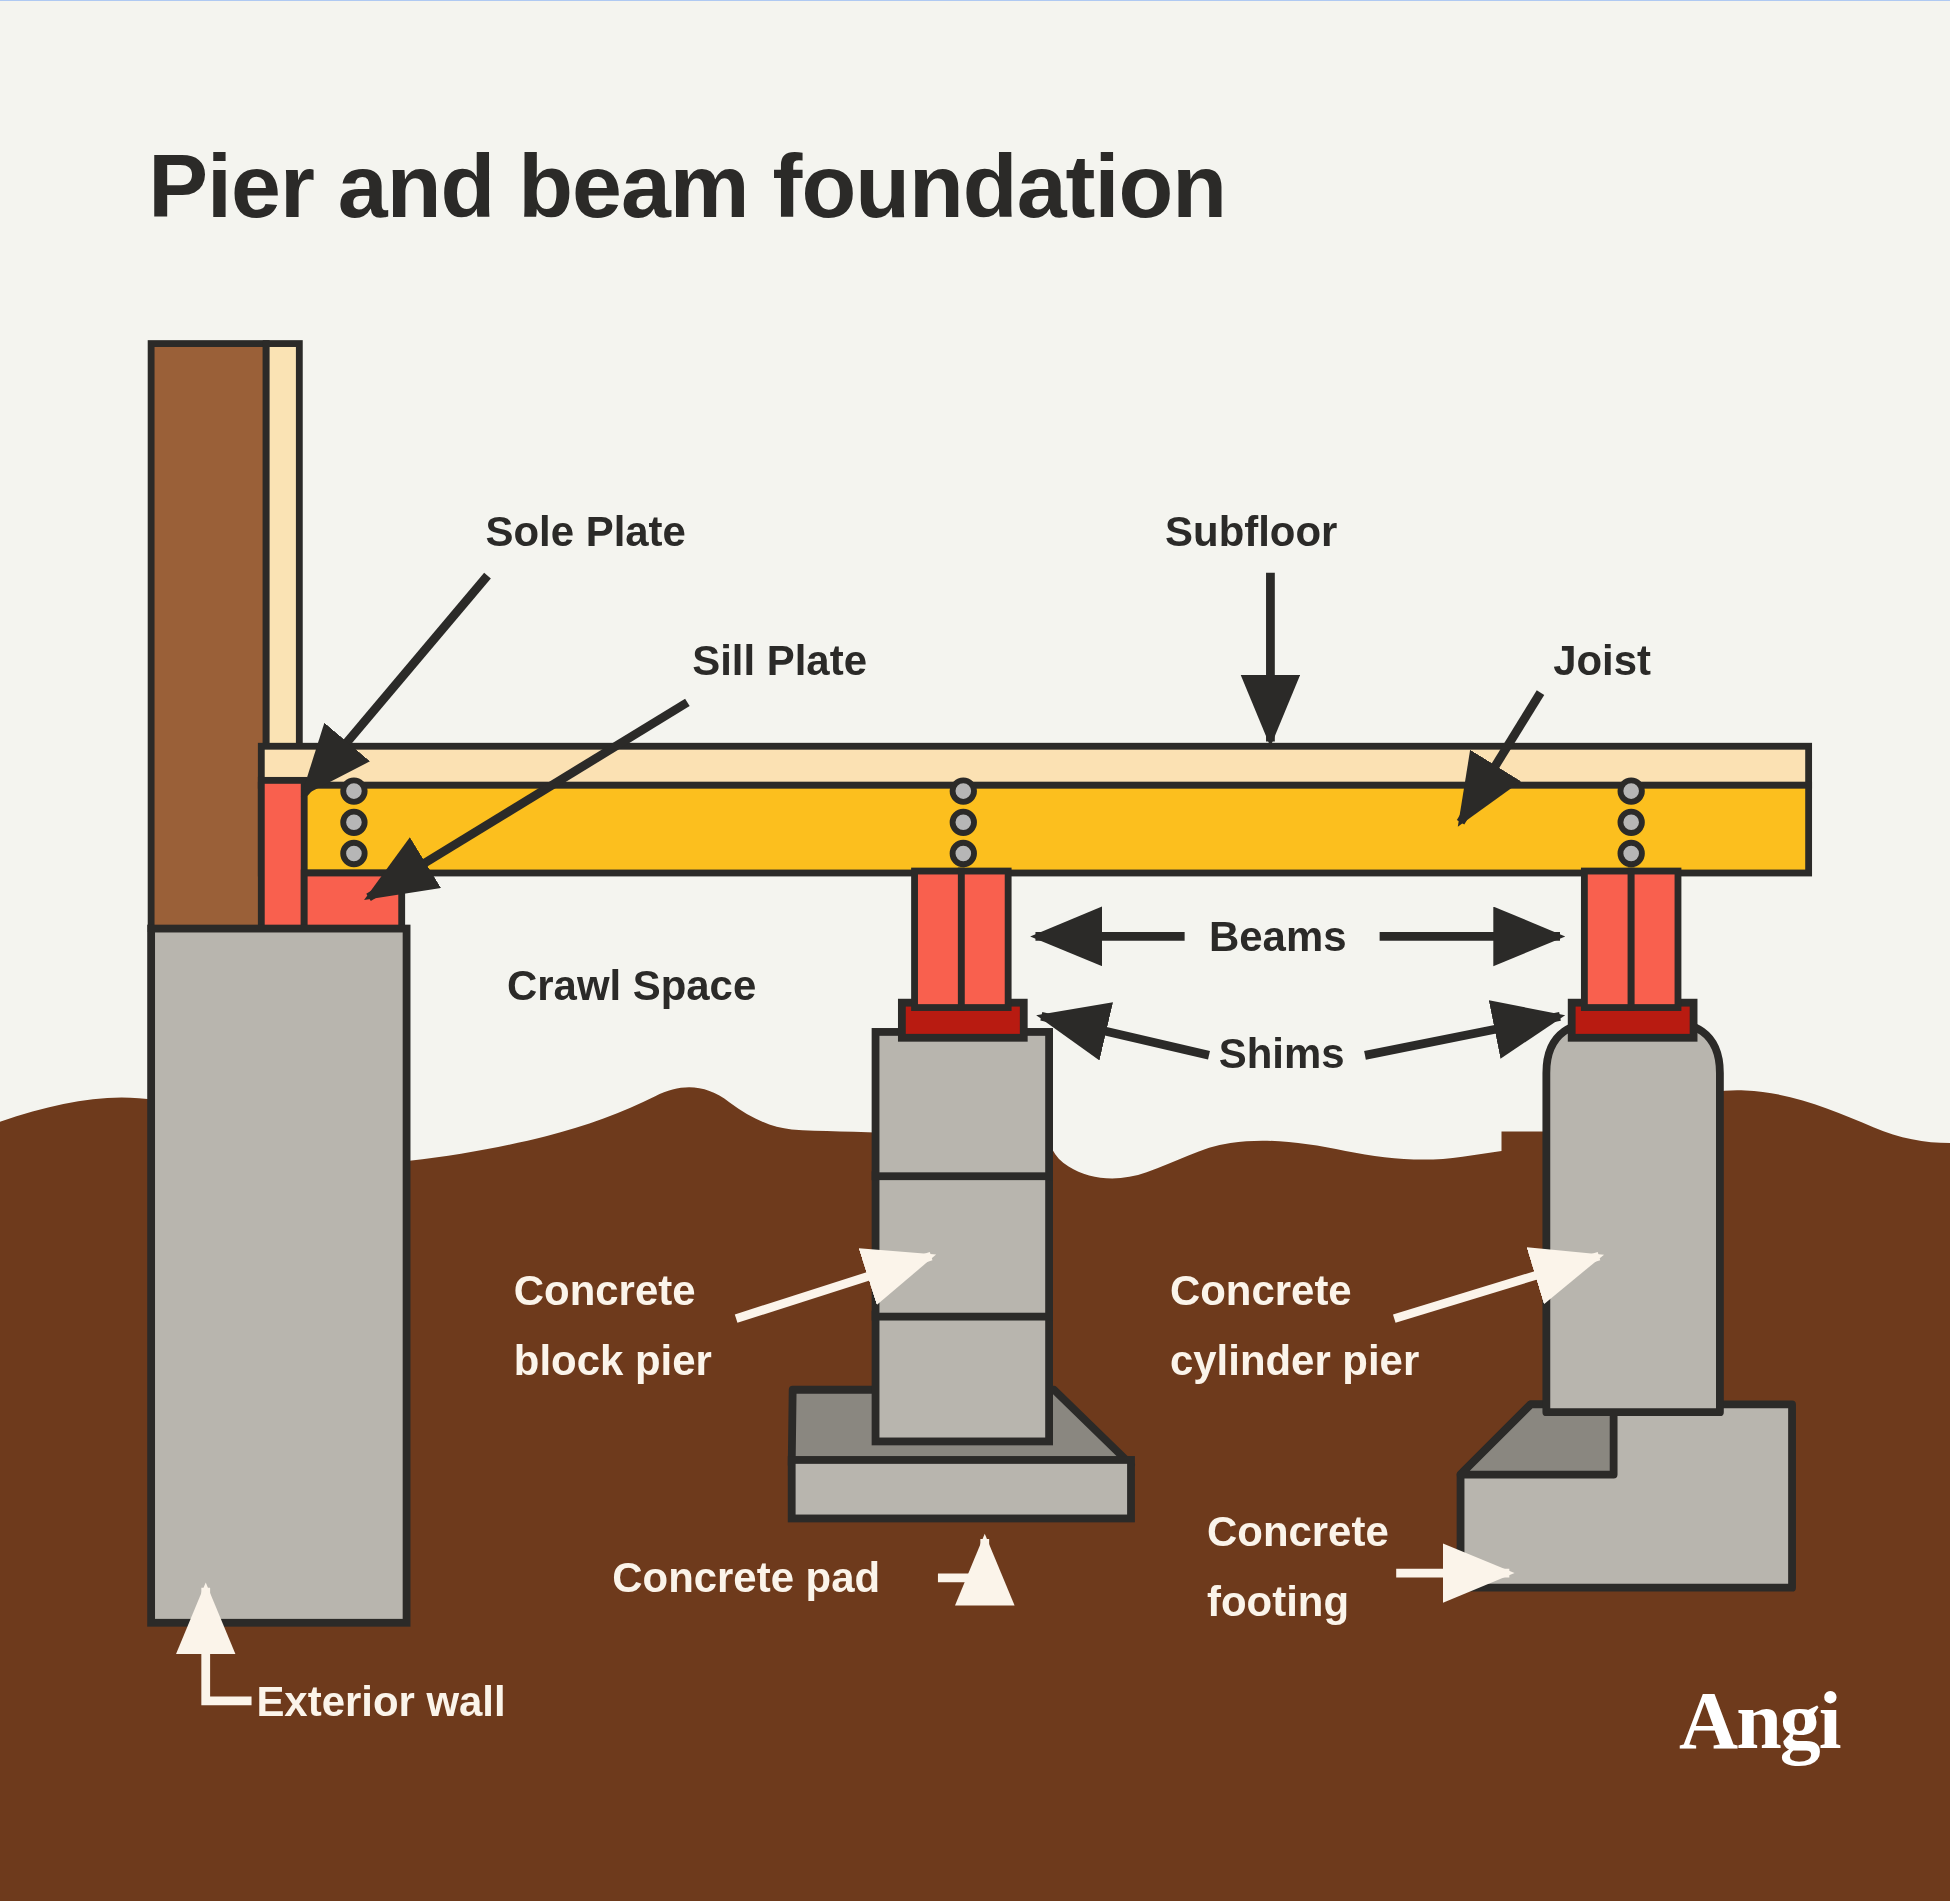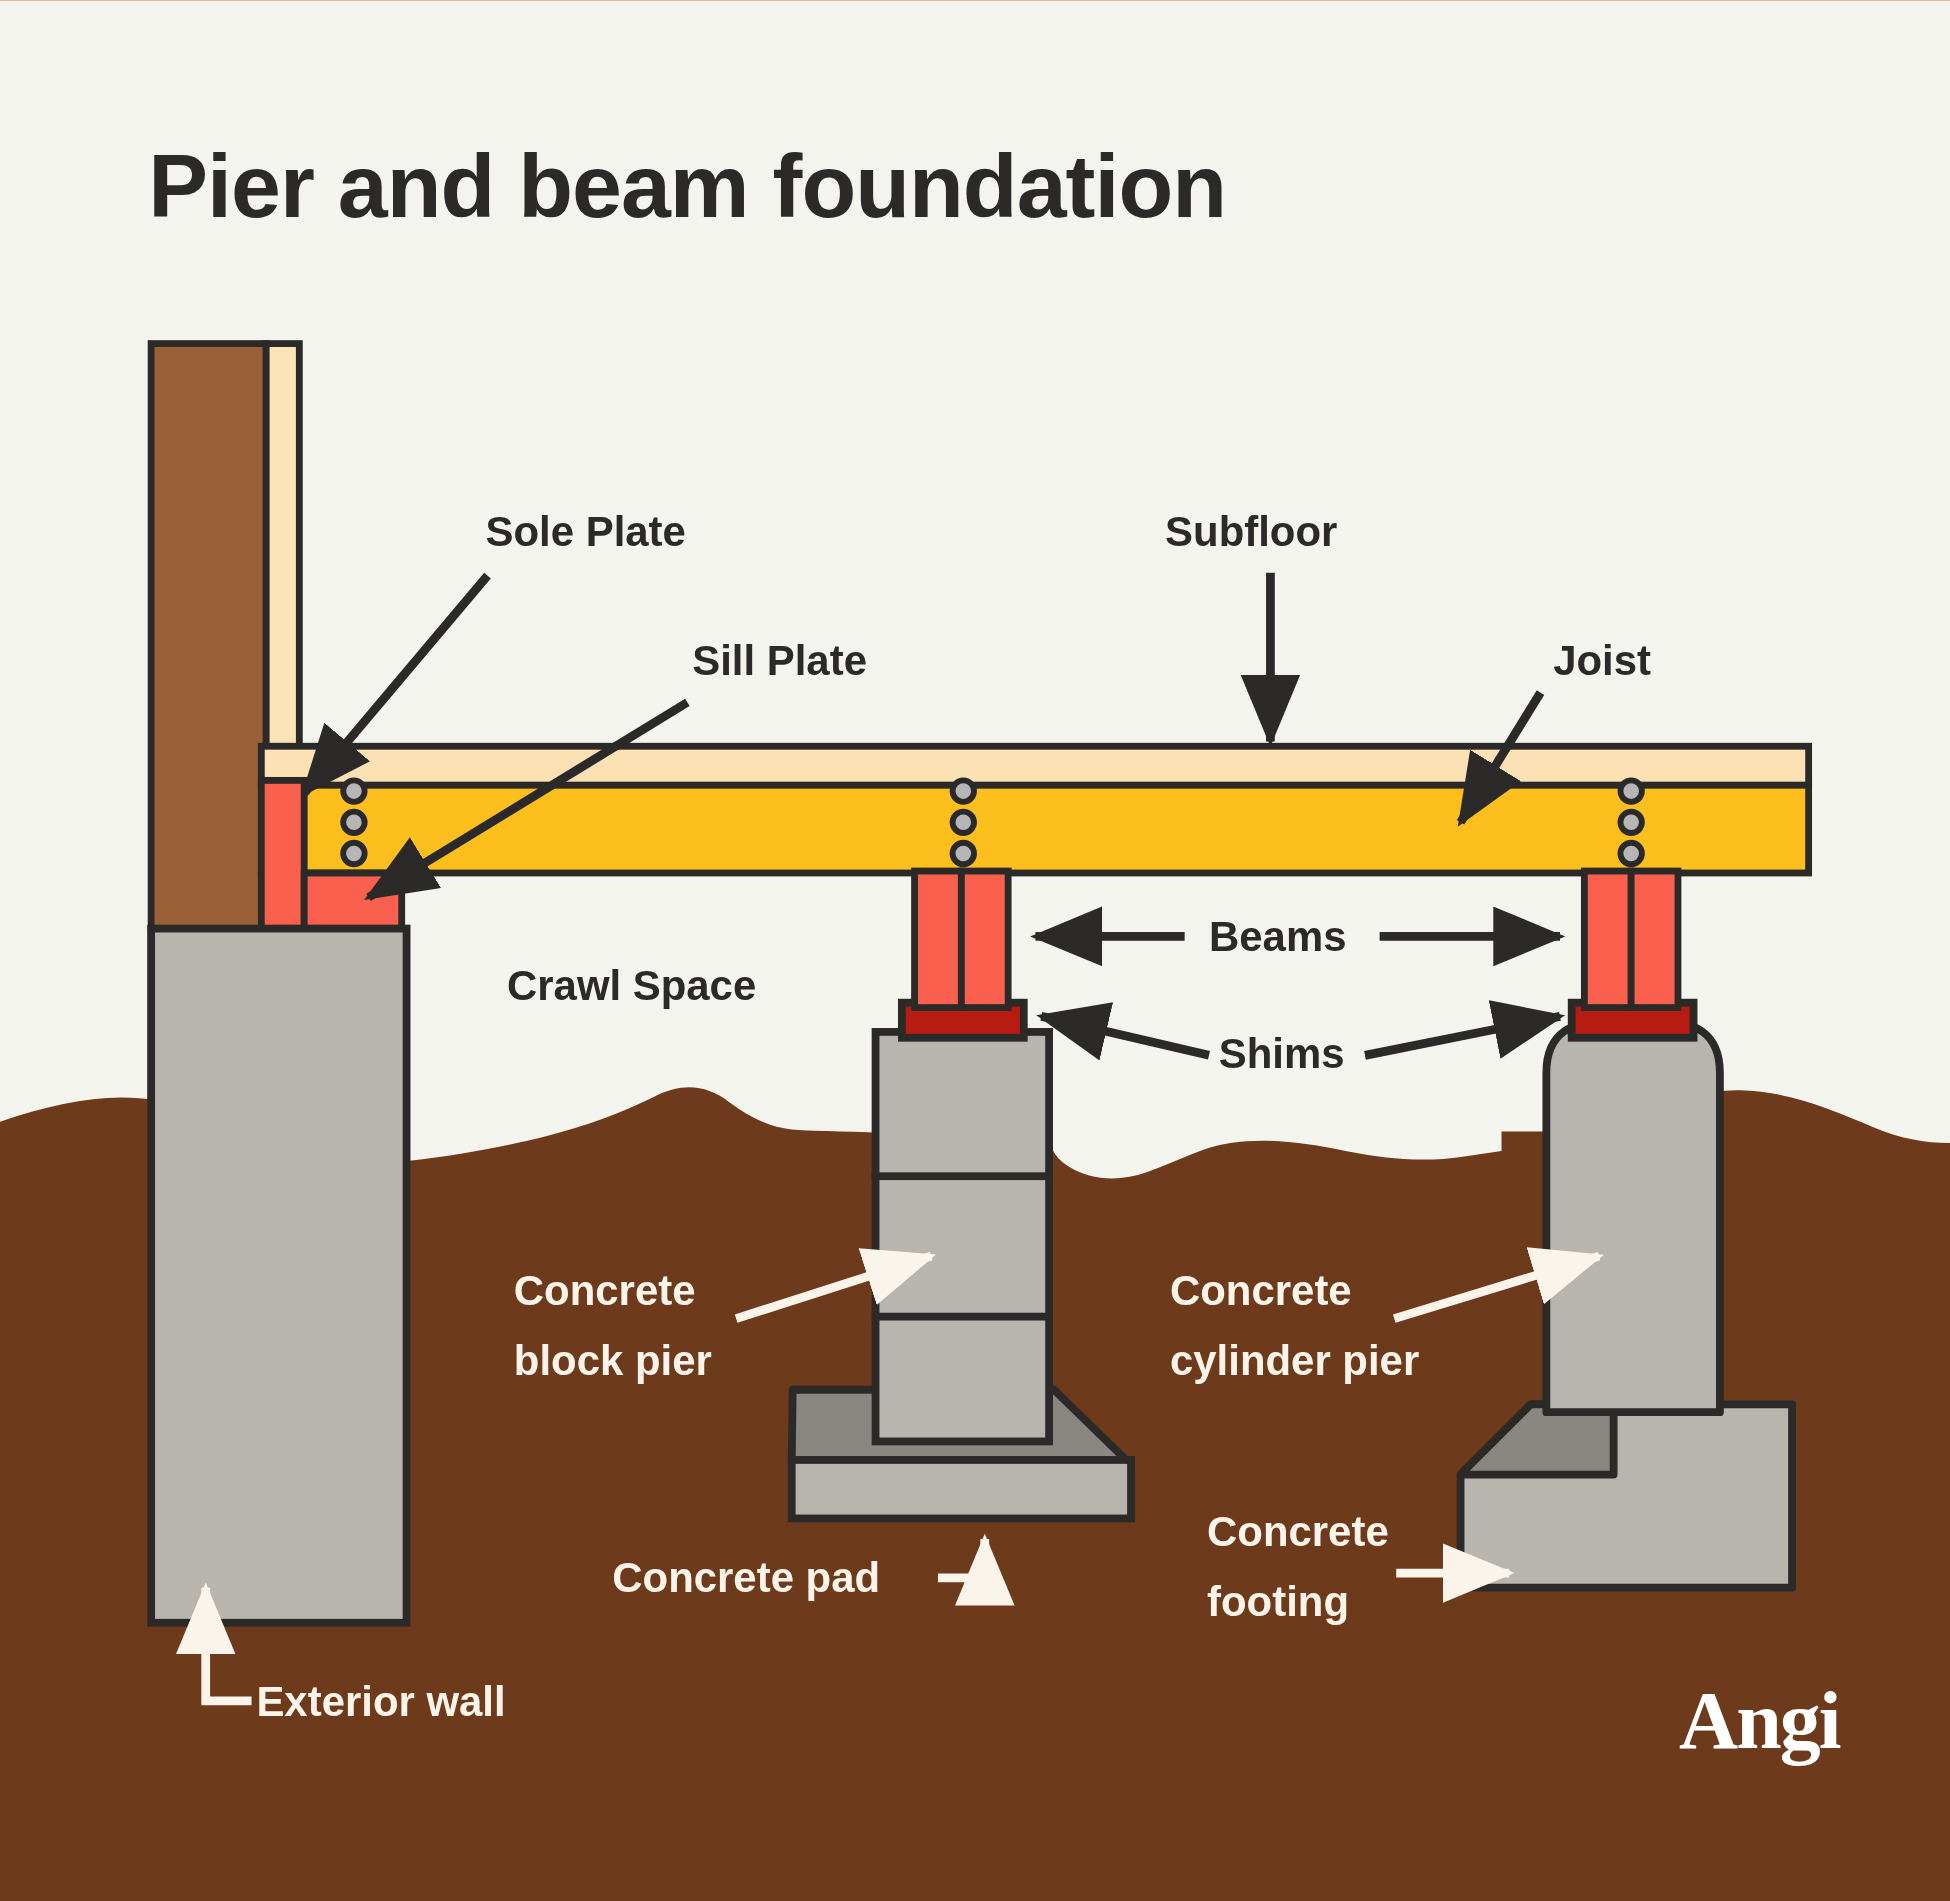--- a/index.html
+++ b/index.html
@@ -1,21 +1,21 @@
 <!DOCTYPE html>
 <html><head>
 <meta charset="utf-8">
 <title>Pier and beam foundation</title>
 <style>
   html,body{margin:0;padding:0;background:#F4F4EF;}
   body{
     font-family:"Liberation Sans", sans-serif;
     width:1950px;height:1902px;overflow:hidden;position:relative;
   }
-  #stage{position:relative;width:1950px;height:1902px;background:#a16207;}
+  #stage{position:relative;width:1950px;height:1902px;background:#3b82f6;}
   #scene{position:absolute;inset:0;}
   .lbl-dark{fill:#2B2A28;font-family:"Liberation Sans",sans-serif;font-weight:bold;}
   .lbl-light{fill:#FBF4EA;font-family:"Liberation Sans",sans-serif;font-weight:bold;}
   .title-txt{fill:#2B2A28;font-family:"Liberation Sans",sans-serif;font-weight:bold;}
   .logo-txt{fill:#FFFFFF;font-family:"Liberation Serif",serif;font-weight:bold;}
 </style>
 </head>
 <body>
 
 <div id="stage">

